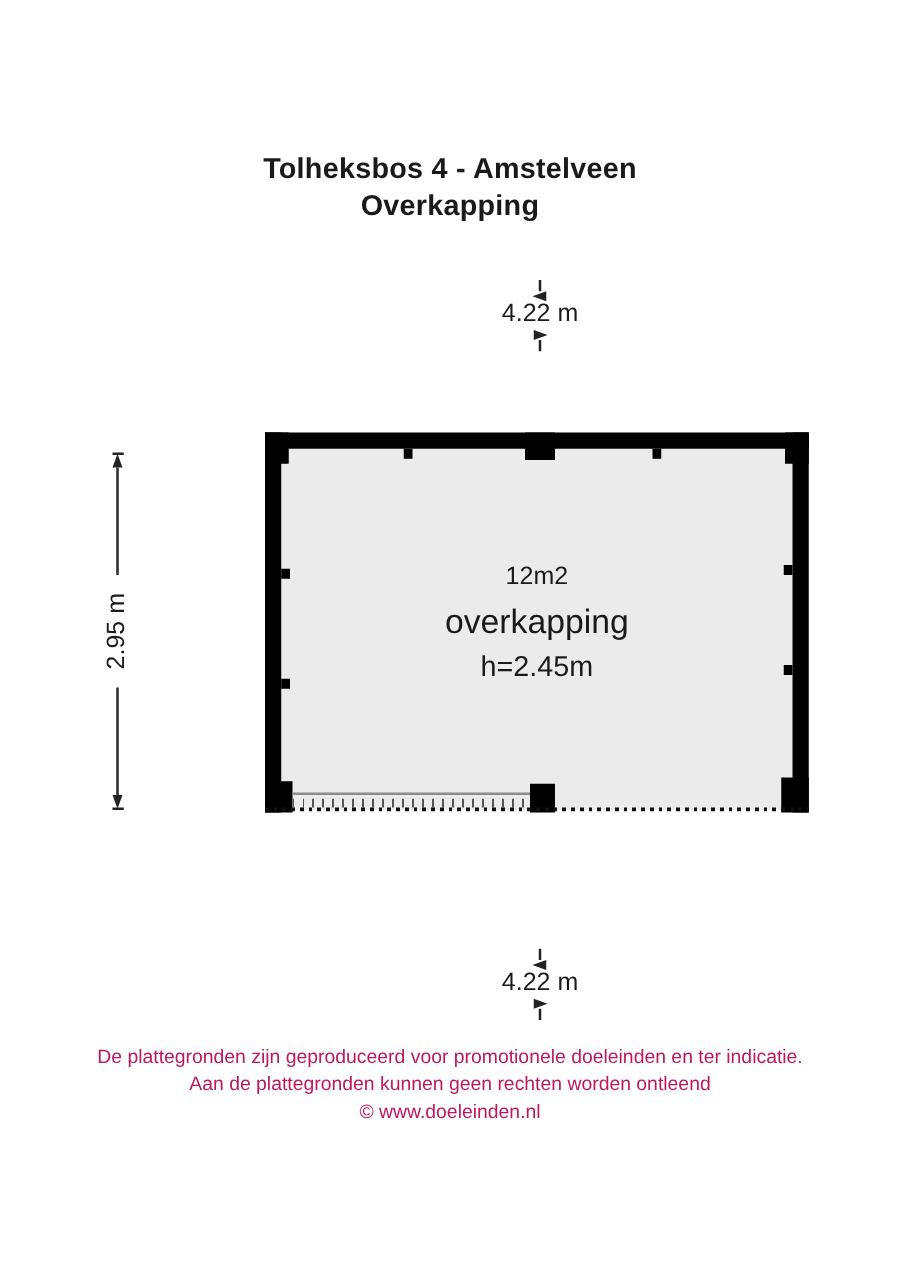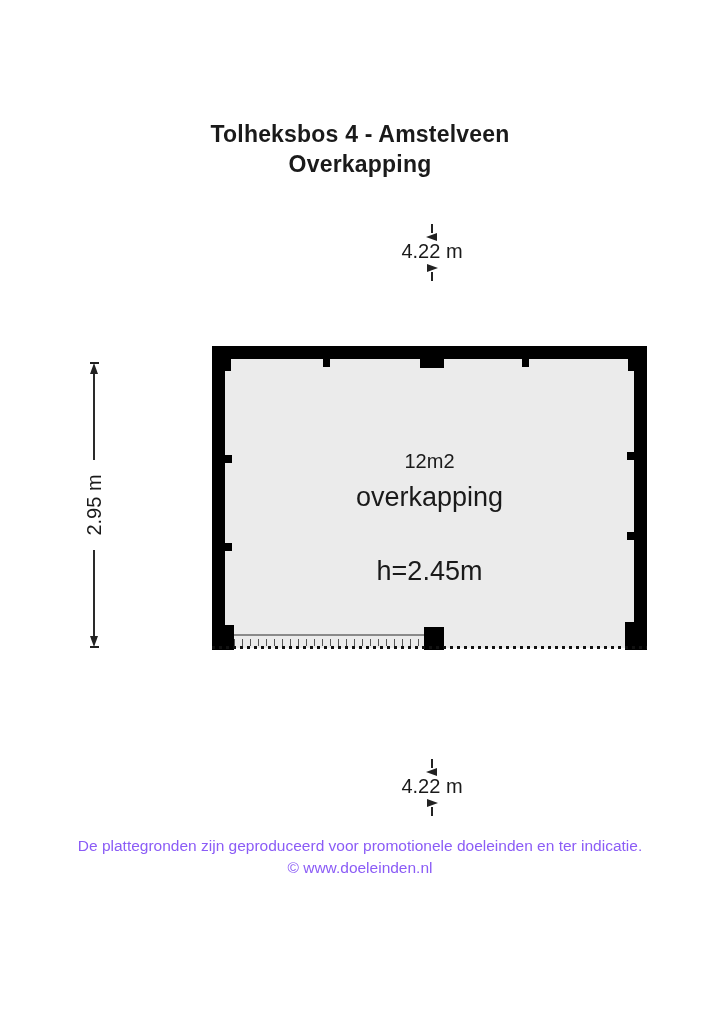--- a/index.html
+++ b/index.html
@@ -51,24 +51,24 @@
   .open-side-dashed { position:absolute; left:0; top:300px; width:435px; height:3px;
     background:repeating-linear-gradient(90deg, #111 0 3px, transparent 3px 7px); }
   .railing { position:absolute; left:22px; top:288px; width:190px; height:13px; border-top:2px solid #8a8a8a; }
   .railing-ticks { position:absolute; left:0; bottom:1px; width:100%; height:7px;
     background:repeating-linear-gradient(90deg, #555 0 1px, transparent 1px 8px); }
 
   
   .room-labels { position:absolute; left:13px; top:98px; width:409px; text-align:center; }
   .room-area { font-size:20px; line-height:34px; }
   .room-name { font-size:27px; line-height:38px; }
-  .room-height { font-size:27px; line-height:34px;margin-top:38px; }
+  .room-height { font-size:23px; line-height:34px; }
 
   
-  .footer { position:absolute; top:835px; left:0; width:100%; text-align:center; font-size:15.5px; line-height:1.42; color:#8b5cf6; }
+  .footer { position:absolute; top:835px; left:0; width:100%; text-align:center; font-size:15.5px; line-height:1.42; color:#be185d; }
 </style>
 </head>
 <body>
 
 <div class="canvas">
 
   <div class="title-block">
     <div class="title-line1">Tolheksbos 4 - Amstelveen</div>
     <div class="title-line2">Overkapping</div>
   </div>
@@ -144,16 +144,17 @@
     <span class="arr-l"></span>
     <span class="line"></span>
     <span class="label">4.22 m</span>
     <span class="line"></span>
     <span class="arr-r"></span>
     <span class="tick"></span>
   </div>
 
   <div class="footer">
     <div>De plattegronden zijn geproduceerd voor promotionele doeleinden en ter indicatie.</div>
+    <div>Aan de plattegronden kunnen geen rechten worden ontleend</div>
     <div>© www.doeleinden.nl</div>
   </div>
 
 </div>
 
 </body></html>

